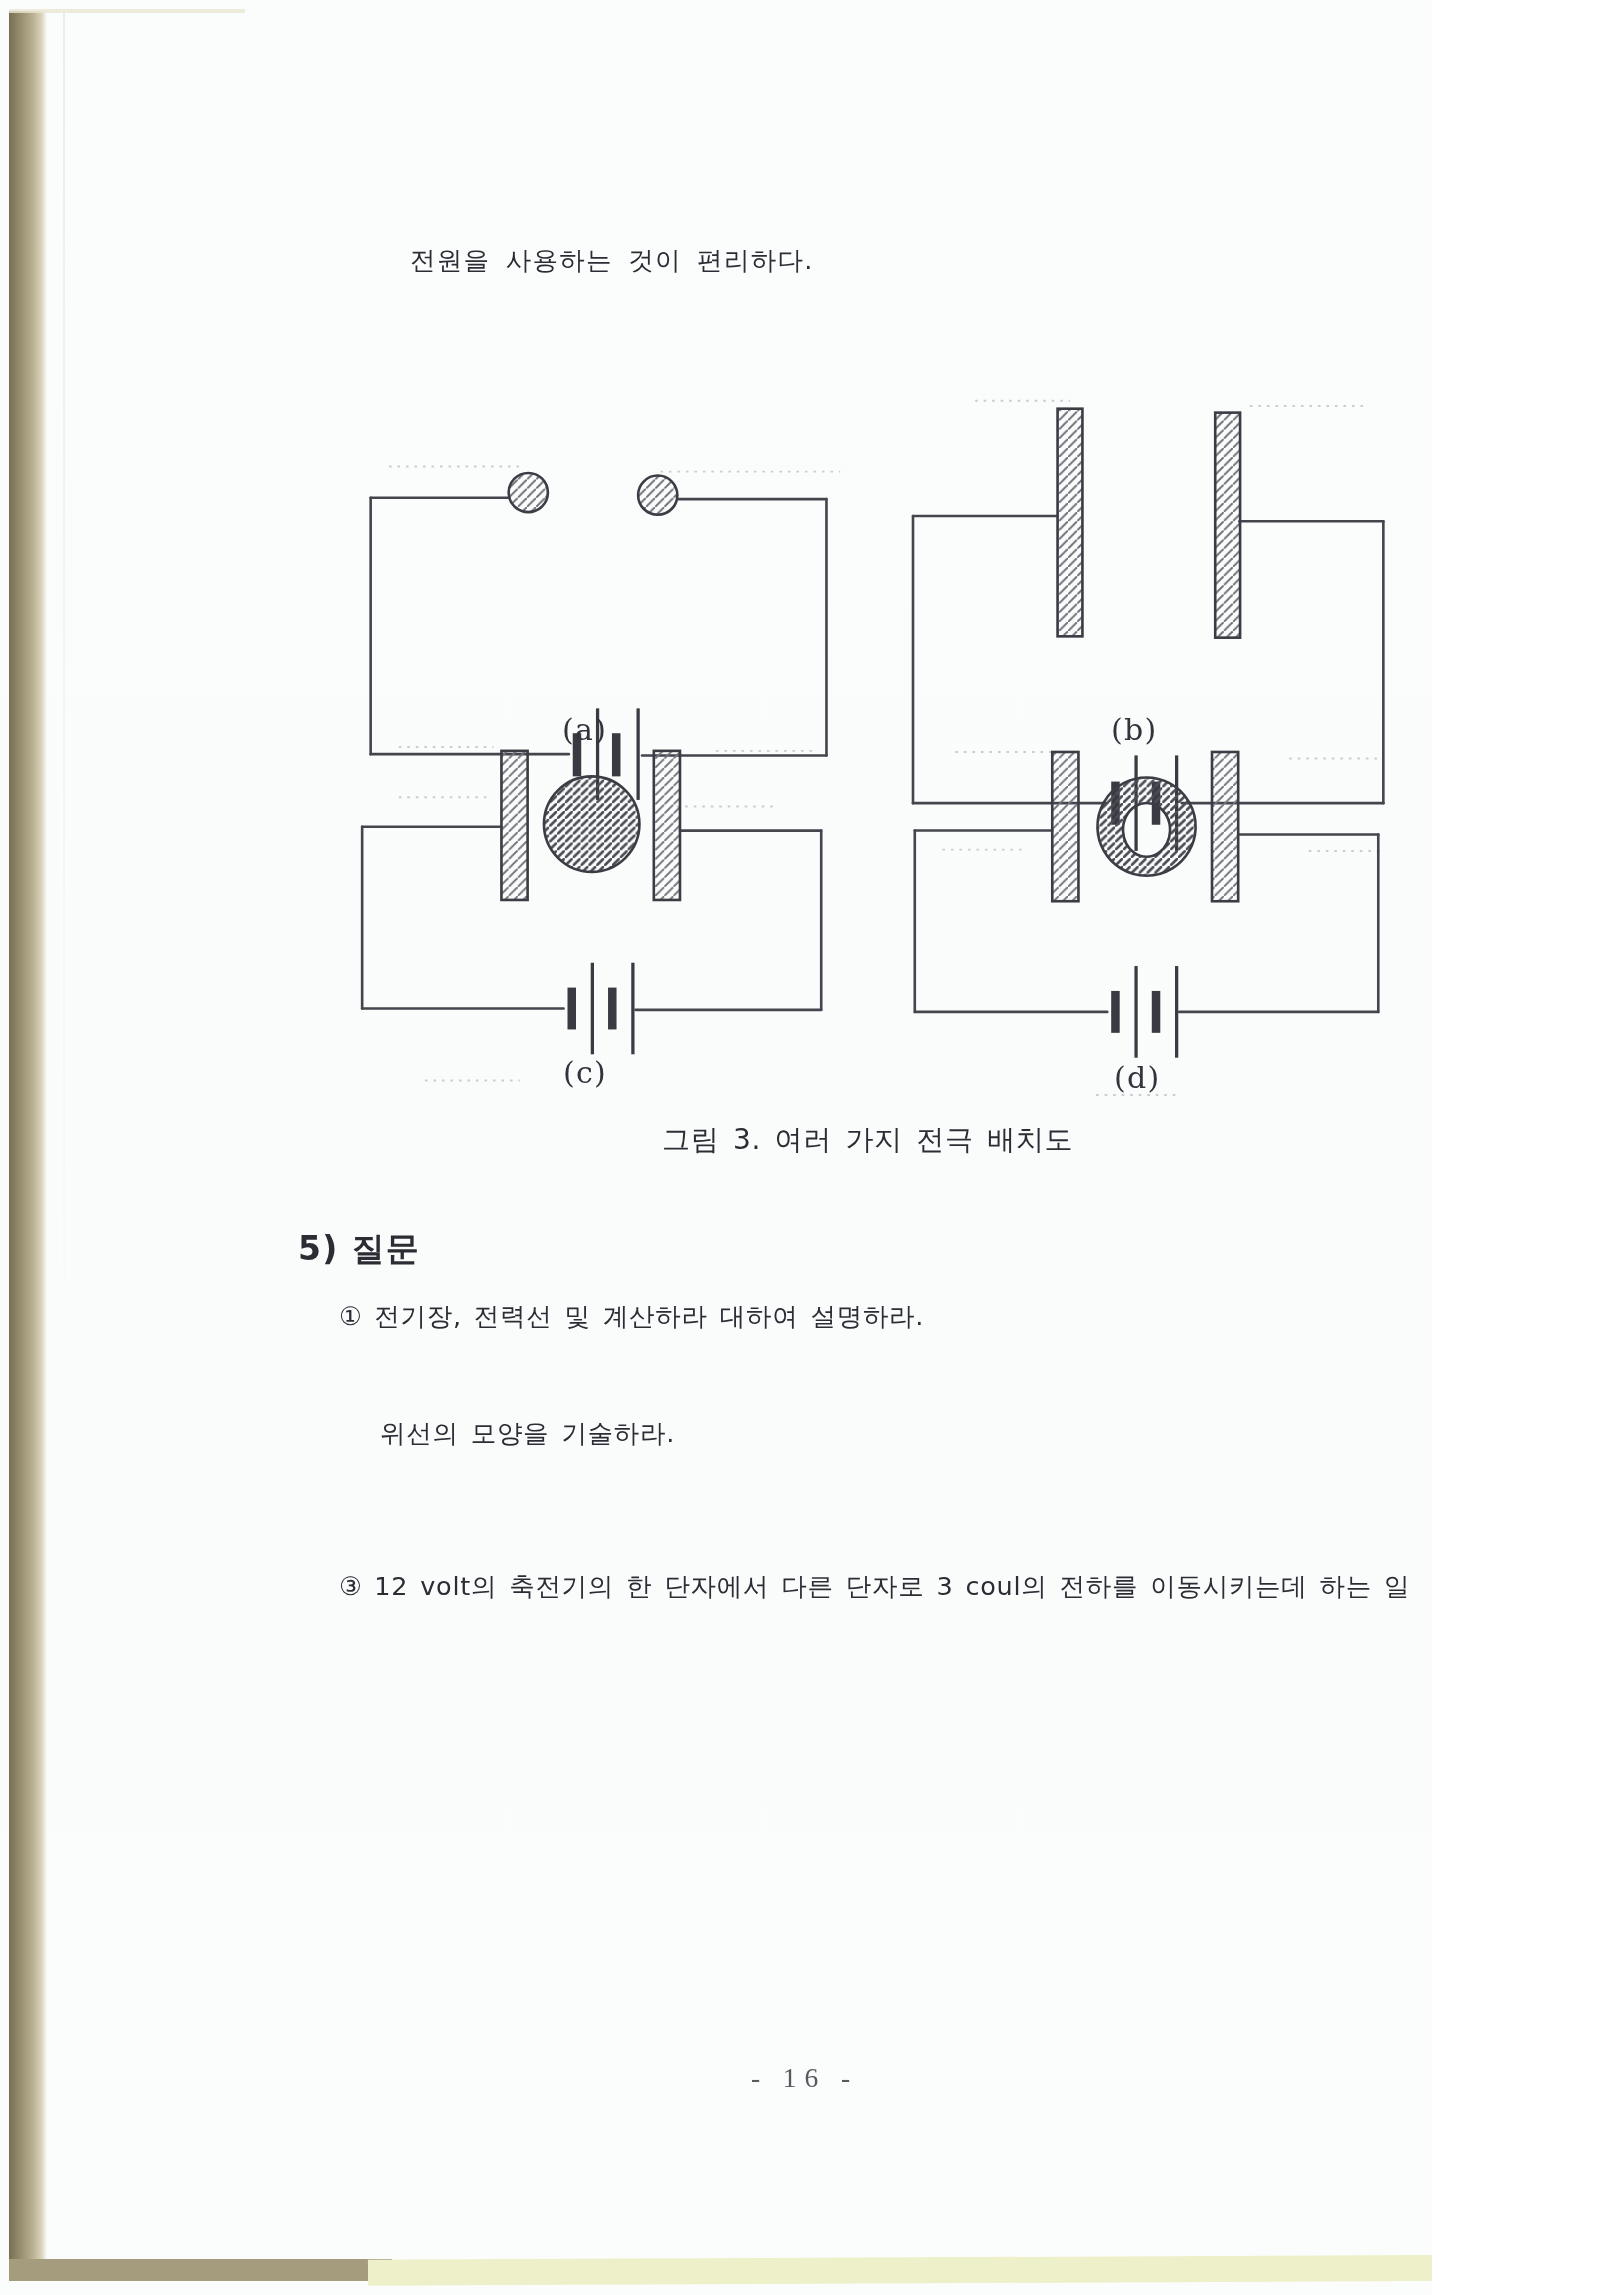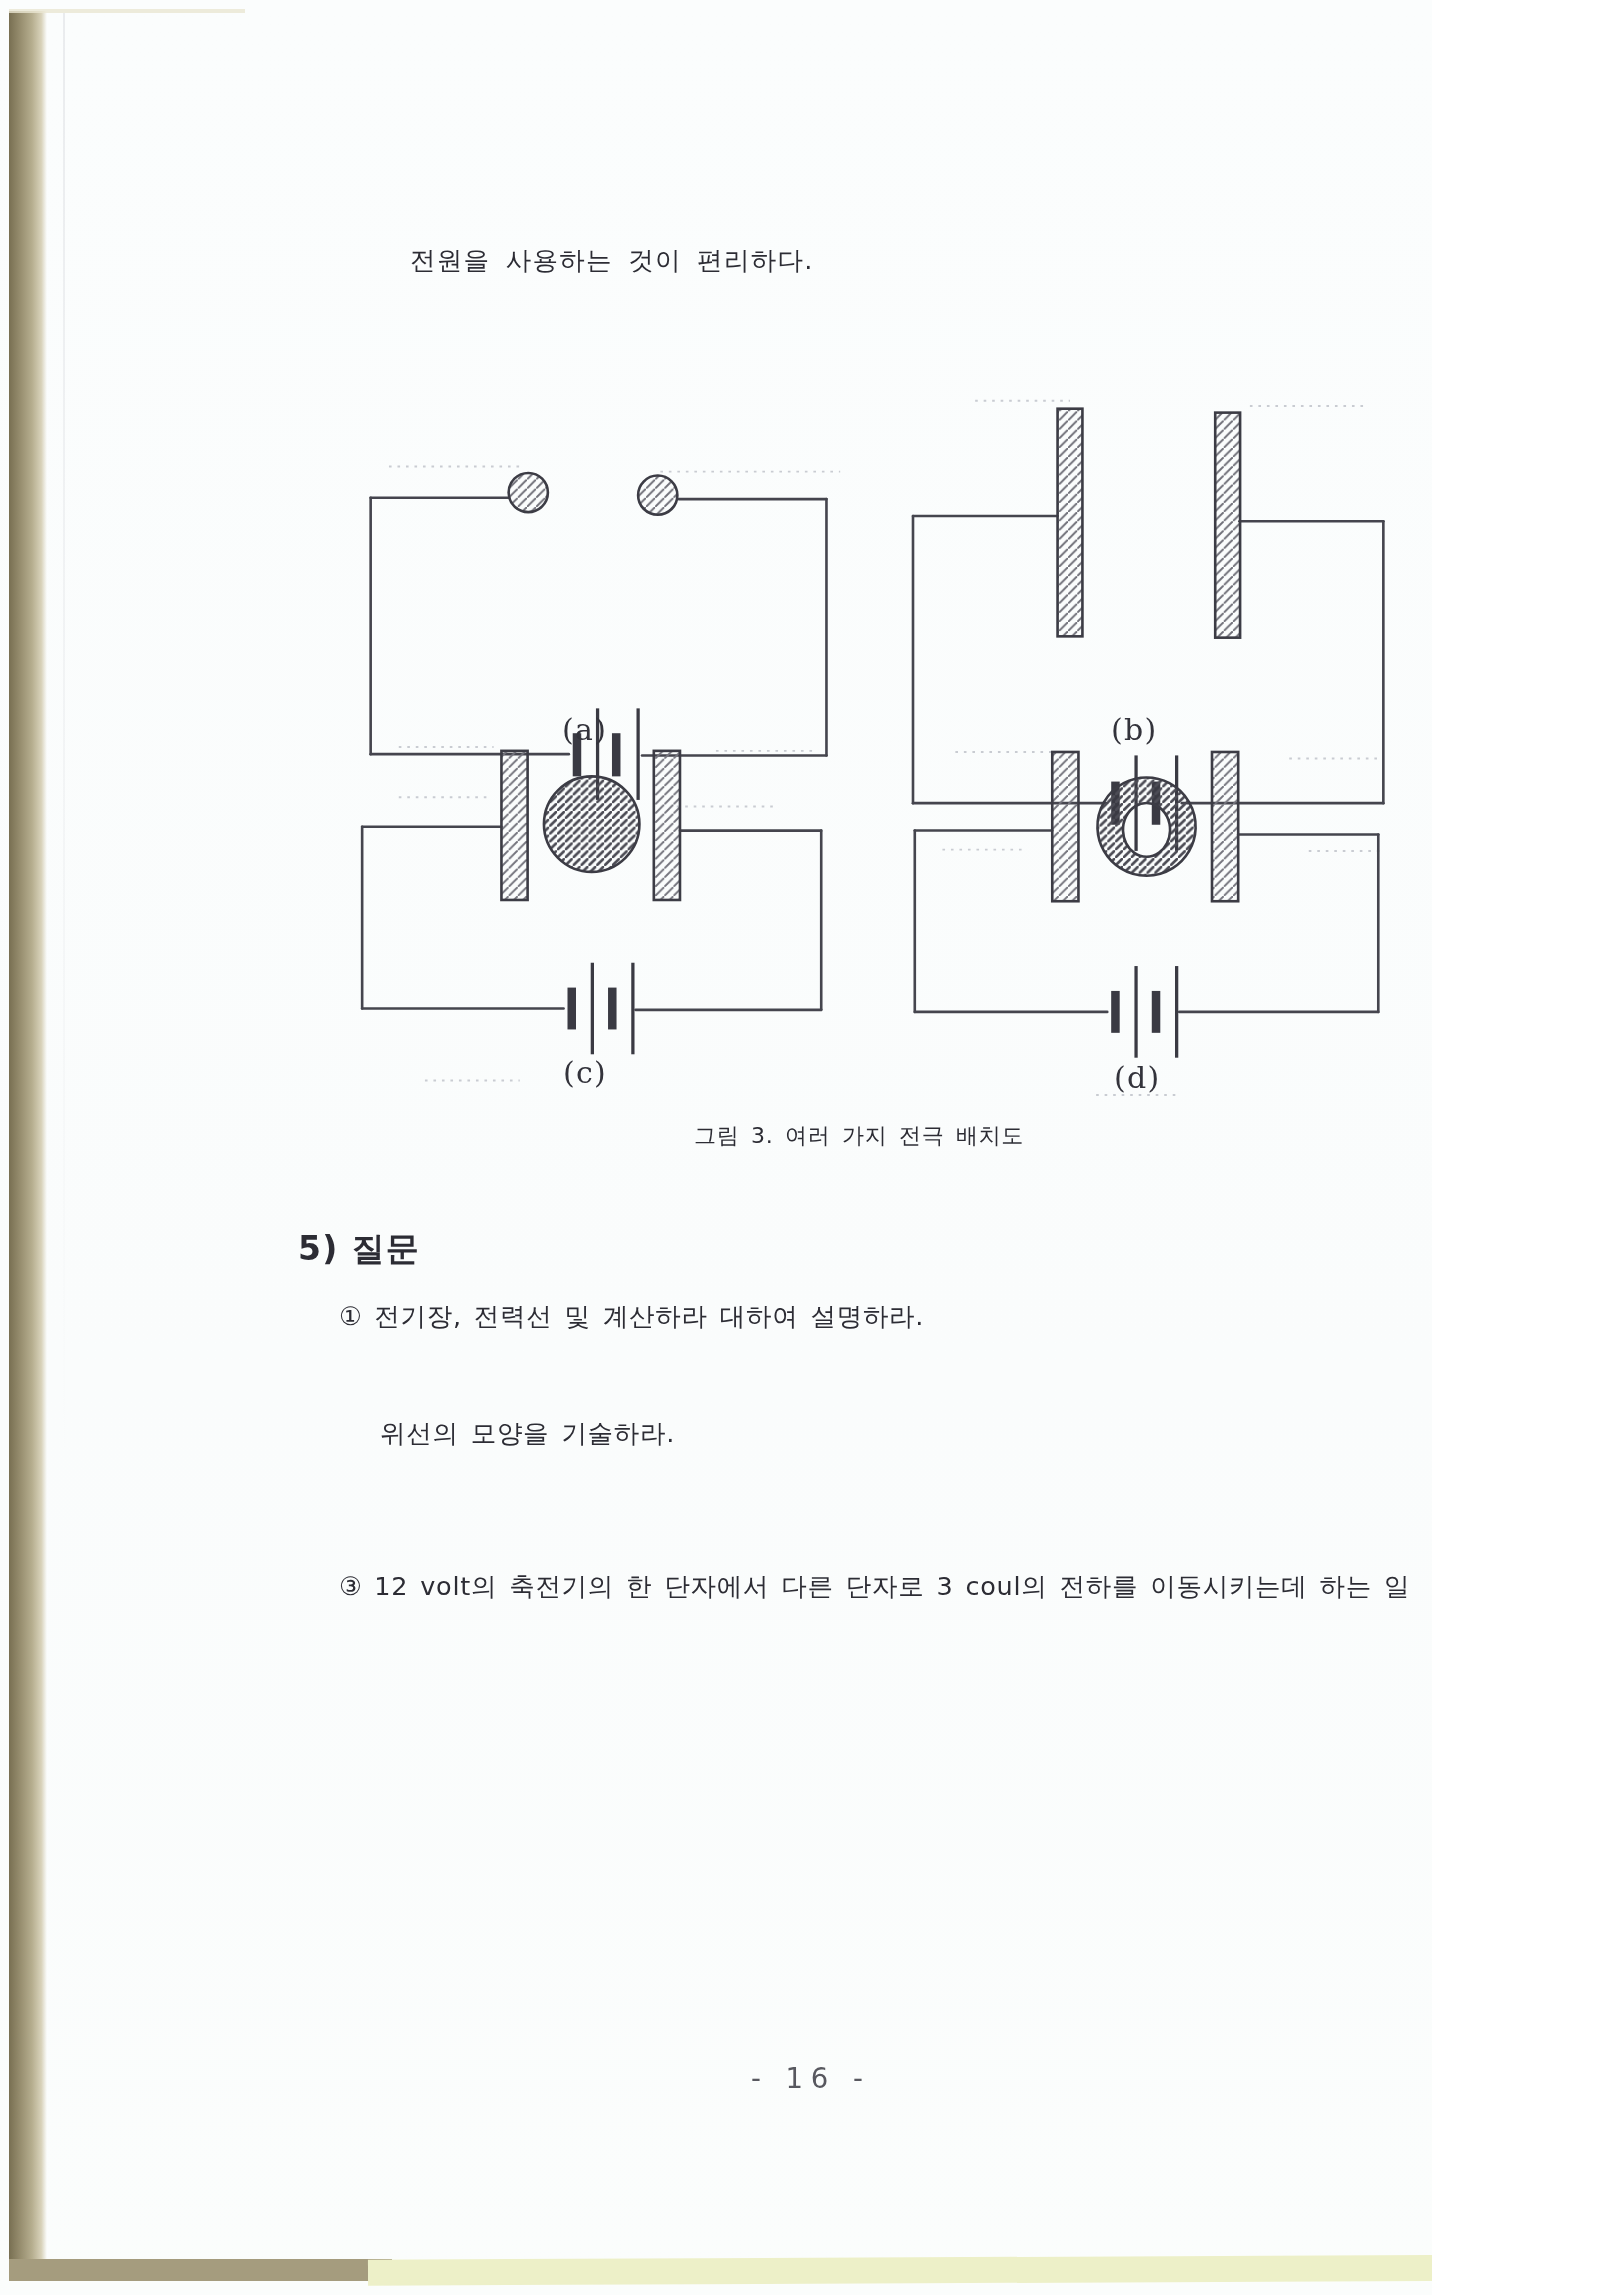--- a/index.html
+++ b/index.html
@@ -31,41 +31,41 @@
     background: #a59c7e;
   }
   .underlay-strip {
     position: absolute; left: 368px; top: 2257px; width: 1240px; height: 26px;
     background: #edf0c8; transform: rotate(-0.25deg);
   }
   
   .txt { position: absolute; white-space: nowrap; }
   .intro-line  { left: 410px; top: 243px; font-size: 25.5px; letter-spacing: 1.3px; word-spacing: 5.9px; }
   .step-line   { left: 367px; top: 301px; font-size: 25.5px; letter-spacing: 1.3px; word-spacing: 4.6px; }
-  .fig-caption { left: 662px; top: 1121px; font-size: 22px; letter-spacing: 0.7px; word-spacing: 3.9px; margin-left: 32px; }
+  .fig-caption { left: 662px; top: 1121px; font-size: 28px; letter-spacing: 0.7px; word-spacing: 3.9px; }
   .q-heading   { left: 298px; top: 1227px; font-size: 33px; font-weight: 600; letter-spacing: 1.3px; }
   .q-line { font-size: 25.5px; letter-spacing: 0.7px; word-spacing: 3.3px; }
   .q-num  { display: inline-block; margin-right: 11.8px; }
   .q1 { left: 339px; top: 1299px; }
   .q2a { left: 339px; top: 1363px; }
   .q2b { left: 380px; top: 1416px; }
   .q3a { left: 339px; top: 1533px; margin-top: 36px; }
   .q3b { left: 380px; top: 1522px; }
   .formula { font-family: "DejaVu Serif", serif; font-style: italic; letter-spacing: 2.6px; }
   .fig-label {
     position: absolute; font-family: "DejaVu Serif", serif;
     font-size: 30px; color: #33333b; letter-spacing: 1.3px;
   }
   .lbl-a { left: 562px;  top: 712px; }
   .lbl-b { left: 1111px; top: 712px; }
   .lbl-c { left: 563px;  top: 1055px; }
   .lbl-d { left: 1114px; top: 1060px; }
   .page-number {
     position: absolute; left: 751px; top: 2062px;
-    font-size: 27.5px; letter-spacing: 7.9px; color: #3c3c44; opacity: .85;
+    font-size: 27.5px; letter-spacing: 7.9px; color: #3c3c44; opacity: .85; font-family: Liberation Serif, serif;
   }
   .diagram { position: absolute; }
   .dia-a { left: 353px;  top: 406px; }
   .dia-b { left: 903px; top: 393px; }
   .dia-c { left: 353px;  top: 740px; }
   .dia-d { left: 903px; top: 740px; }
   svg { display: block; }
 </style>
 </head>
 <body>

